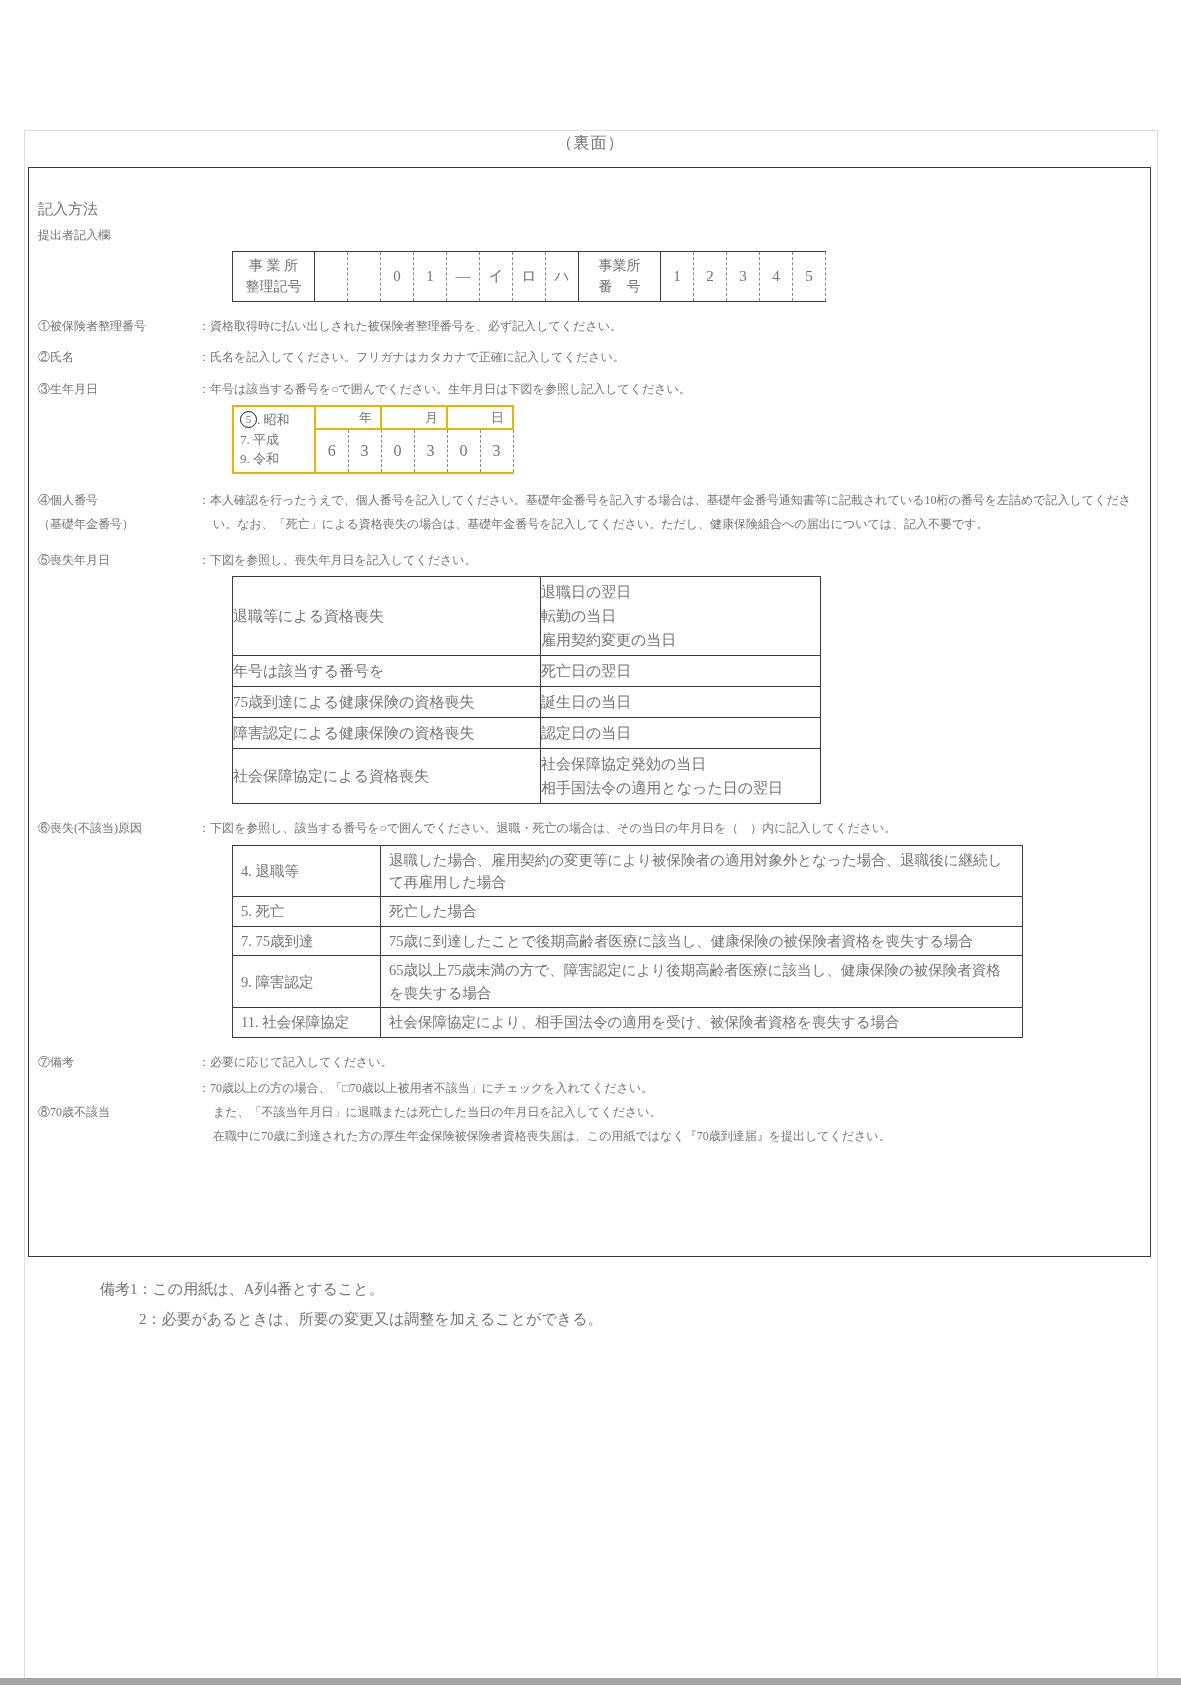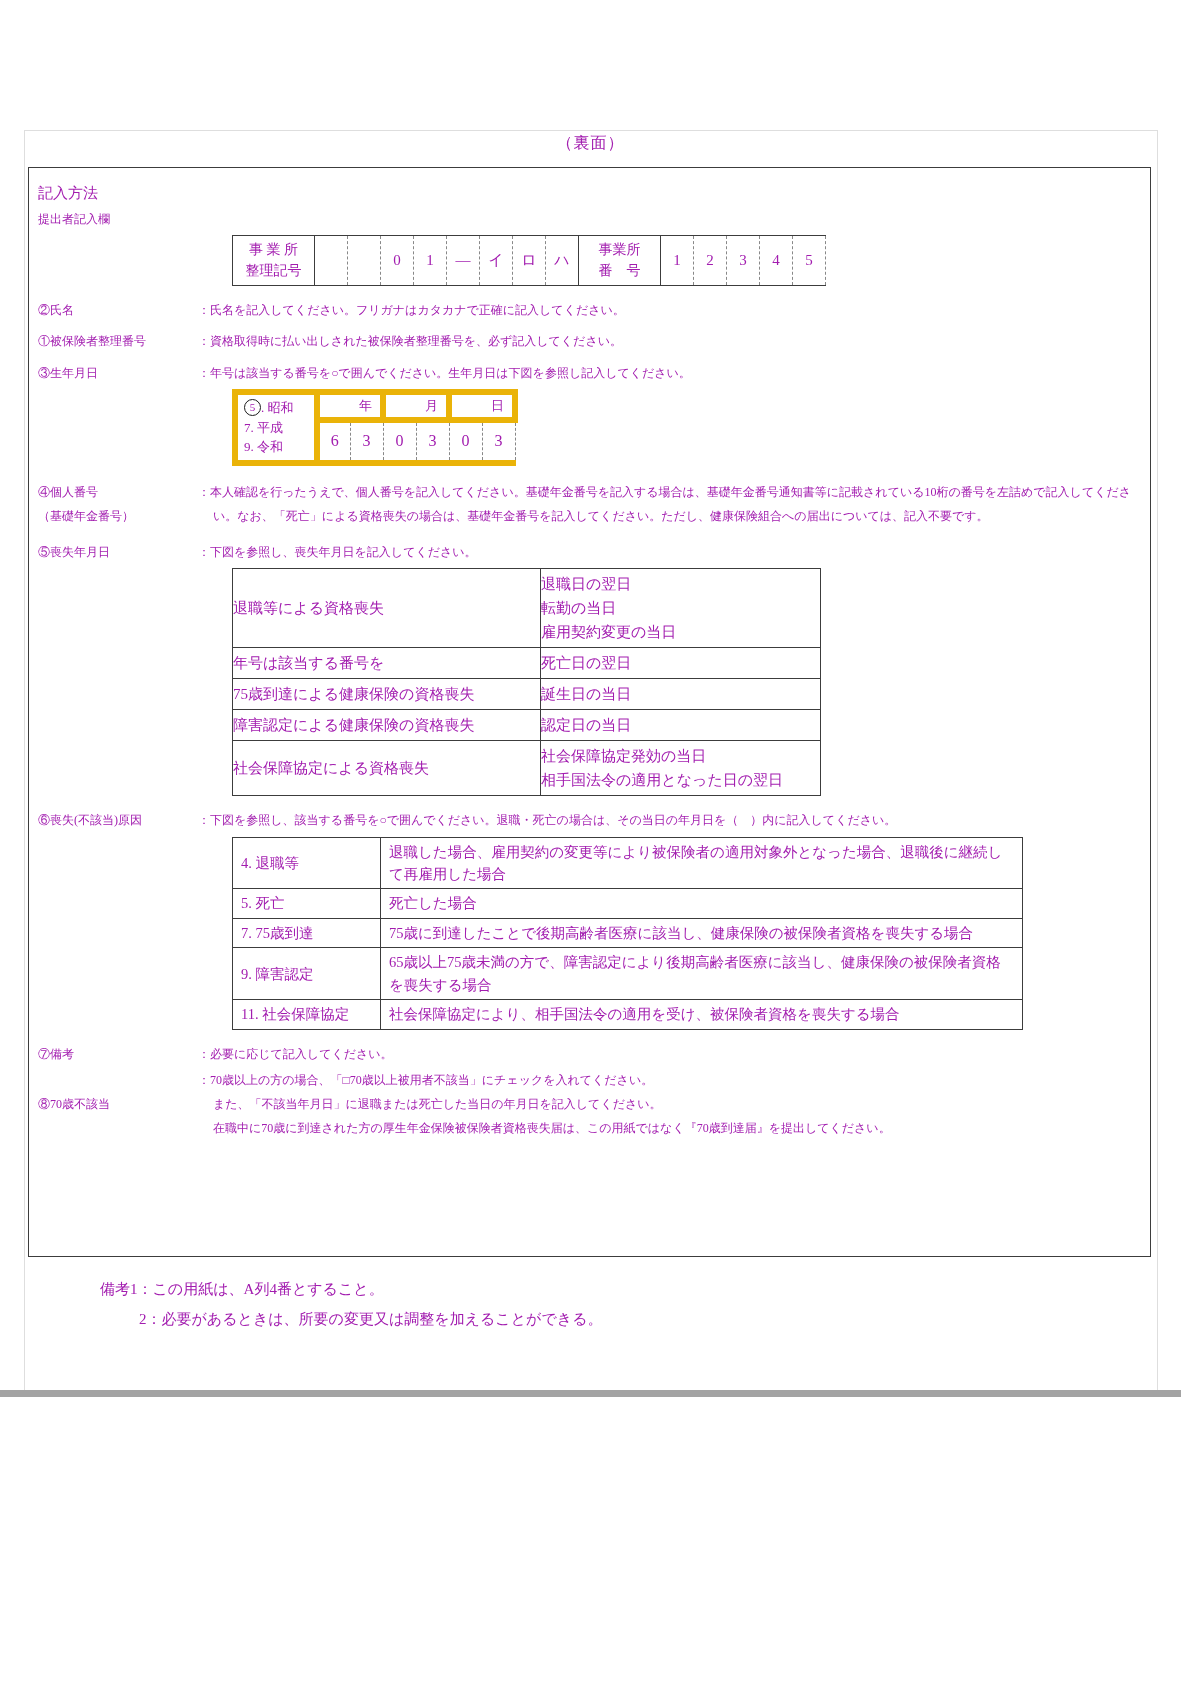--- a/index.html
+++ b/index.html
@@ -1,54 +1,54 @@
 <!DOCTYPE html>
 <html><head>
 <meta charset="utf-8">
 <style>
   html,body { margin:0; padding:0; background:#ffffff; }
   .sheet {
-    position:relative; width:1181px; height:1397px; background:#ffffff;
-    font-family:"Liberation Serif","DejaVu Serif",serif; color:#a21caf;
+    position:relative; width:1181px; height:1685px; background:#ffffff;
+    font-family:"Liberation Serif","DejaVu Serif",serif; color:#737373;
     overflow:hidden;
   }
   .page-edge {
     position:absolute; left:24px; top:130px; width:1132px; height:1556px;
     border:1px solid #dedede; pointer-events:none;
   }
   .scan-strip {
     position:absolute; left:0; bottom:0; width:100%; height:7px; background:#a3a3a3;
   }
   .page-label {
     position:absolute; top:133px; left:0; width:100%; text-align:center;
     font-size:16px; letter-spacing:1px;
   }
   .frame {
     position:absolute; left:28px; top:167px; width:1123px; height:1090px;
     border:1.5px solid #3c3c3c; box-sizing:border-box;
     padding:13px 16px 0 9px; overflow:hidden;
   }
-  .heading { font-size:15px; line-height:1.7; margin-bottom:2px; }
+  .heading { font-size:15px; line-height:1.7; margin-bottom:2px;margin-top:16px; }
   .irow { display:flex; font-size:12px; line-height:1.7; margin-bottom:11px;align-items:center; }
   .irow.tight { margin-bottom:2px; }
   .irow.airy { line-height:2.05; margin-bottom:13px; }
   .irow.i8row { line-height:2.0; margin-bottom:0; }
   .ilabel { width:160px; flex:none; }
   .idesc { flex:1; min-width:0; }
   .hang { padding-left:15px; text-indent:-15px; }
   .cont { margin-left:15px; }
 
   table { border-collapse:collapse; }
   .fig { margin:6px 0 14px 194px; }
 
   .office-table td { border:1px solid #3c3c3c; text-align:center; height:50px; font-size:15px; box-sizing:border-box; }
   .office-table .olbl { width:82px; font-size:14px; line-height:1.5; padding:0 4px; }
   .office-table .od { width:33px; border-left:1px dashed #888; border-right:1px dashed #888; }
 
-  .birth-table td { border:6px solid #eab308; box-sizing:border-box; }
+  .birth-table td { border:2px solid #eab308; box-sizing:border-box; }
   .birth-table .era { width:82px; font-size:13px; line-height:1.5; padding:3px 6px; }
   .birth-table .unit { height:20px; font-size:13px; text-align:right; padding:0 8px 0 0; }
   .birth-table .bd { width:33px; height:37px; text-align:center; font-size:16px; border-left:1px dashed #888; border-right:1px dashed #888; }
   .circle {
     display:inline-block; width:15px; height:15px; line-height:15px;
     border:1px solid #1c1c1c; border-radius:50%; text-align:center;
     font-size:11px; vertical-align:1px;
   }
 
   .ltable td { border:1px solid #3c3c3c; font-size:15px; line-height:1.6; padding:3px 0; vertical-align:middle; box-sizing:border-box; }
@@ -101,27 +101,27 @@
         <td class="od">1</td>
         <td class="od">2</td>
         <td class="od">3</td>
         <td class="od">4</td>
         <td class="od">5</td>
       </tr>
     </tbody>
       </table>
 
     <div class="irow">
+      <div class="ilabel">①被保険者整理番号</div>
+      <div class="idesc hang">：資格取得時に払い出しされた被保険者整理番号を、必ず記入してください。</div>
+    </div>
+
+    <div class="irow">
       <div class="ilabel">②氏名</div>
       <div class="idesc hang">：氏名を記入してください。フリガナはカタカナで正確に記入してください。</div>
-    </div>
-
-    <div class="irow">
-      <div class="ilabel">①被保険者整理番号</div>
-      <div class="idesc hang">：資格取得時に払い出しされた被保険者整理番号を、必ず記入してください。</div>
     </div>
 
     <div class="irow tight">
       <div class="ilabel">③生年月日</div>
       <div class="idesc hang">：年号は該当する番号を○で囲んでください。生年月日は下図を参照し記入してください。</div>
     </div>
 
     <table class="birth-table fig">
       <tbody>
           <tr>

